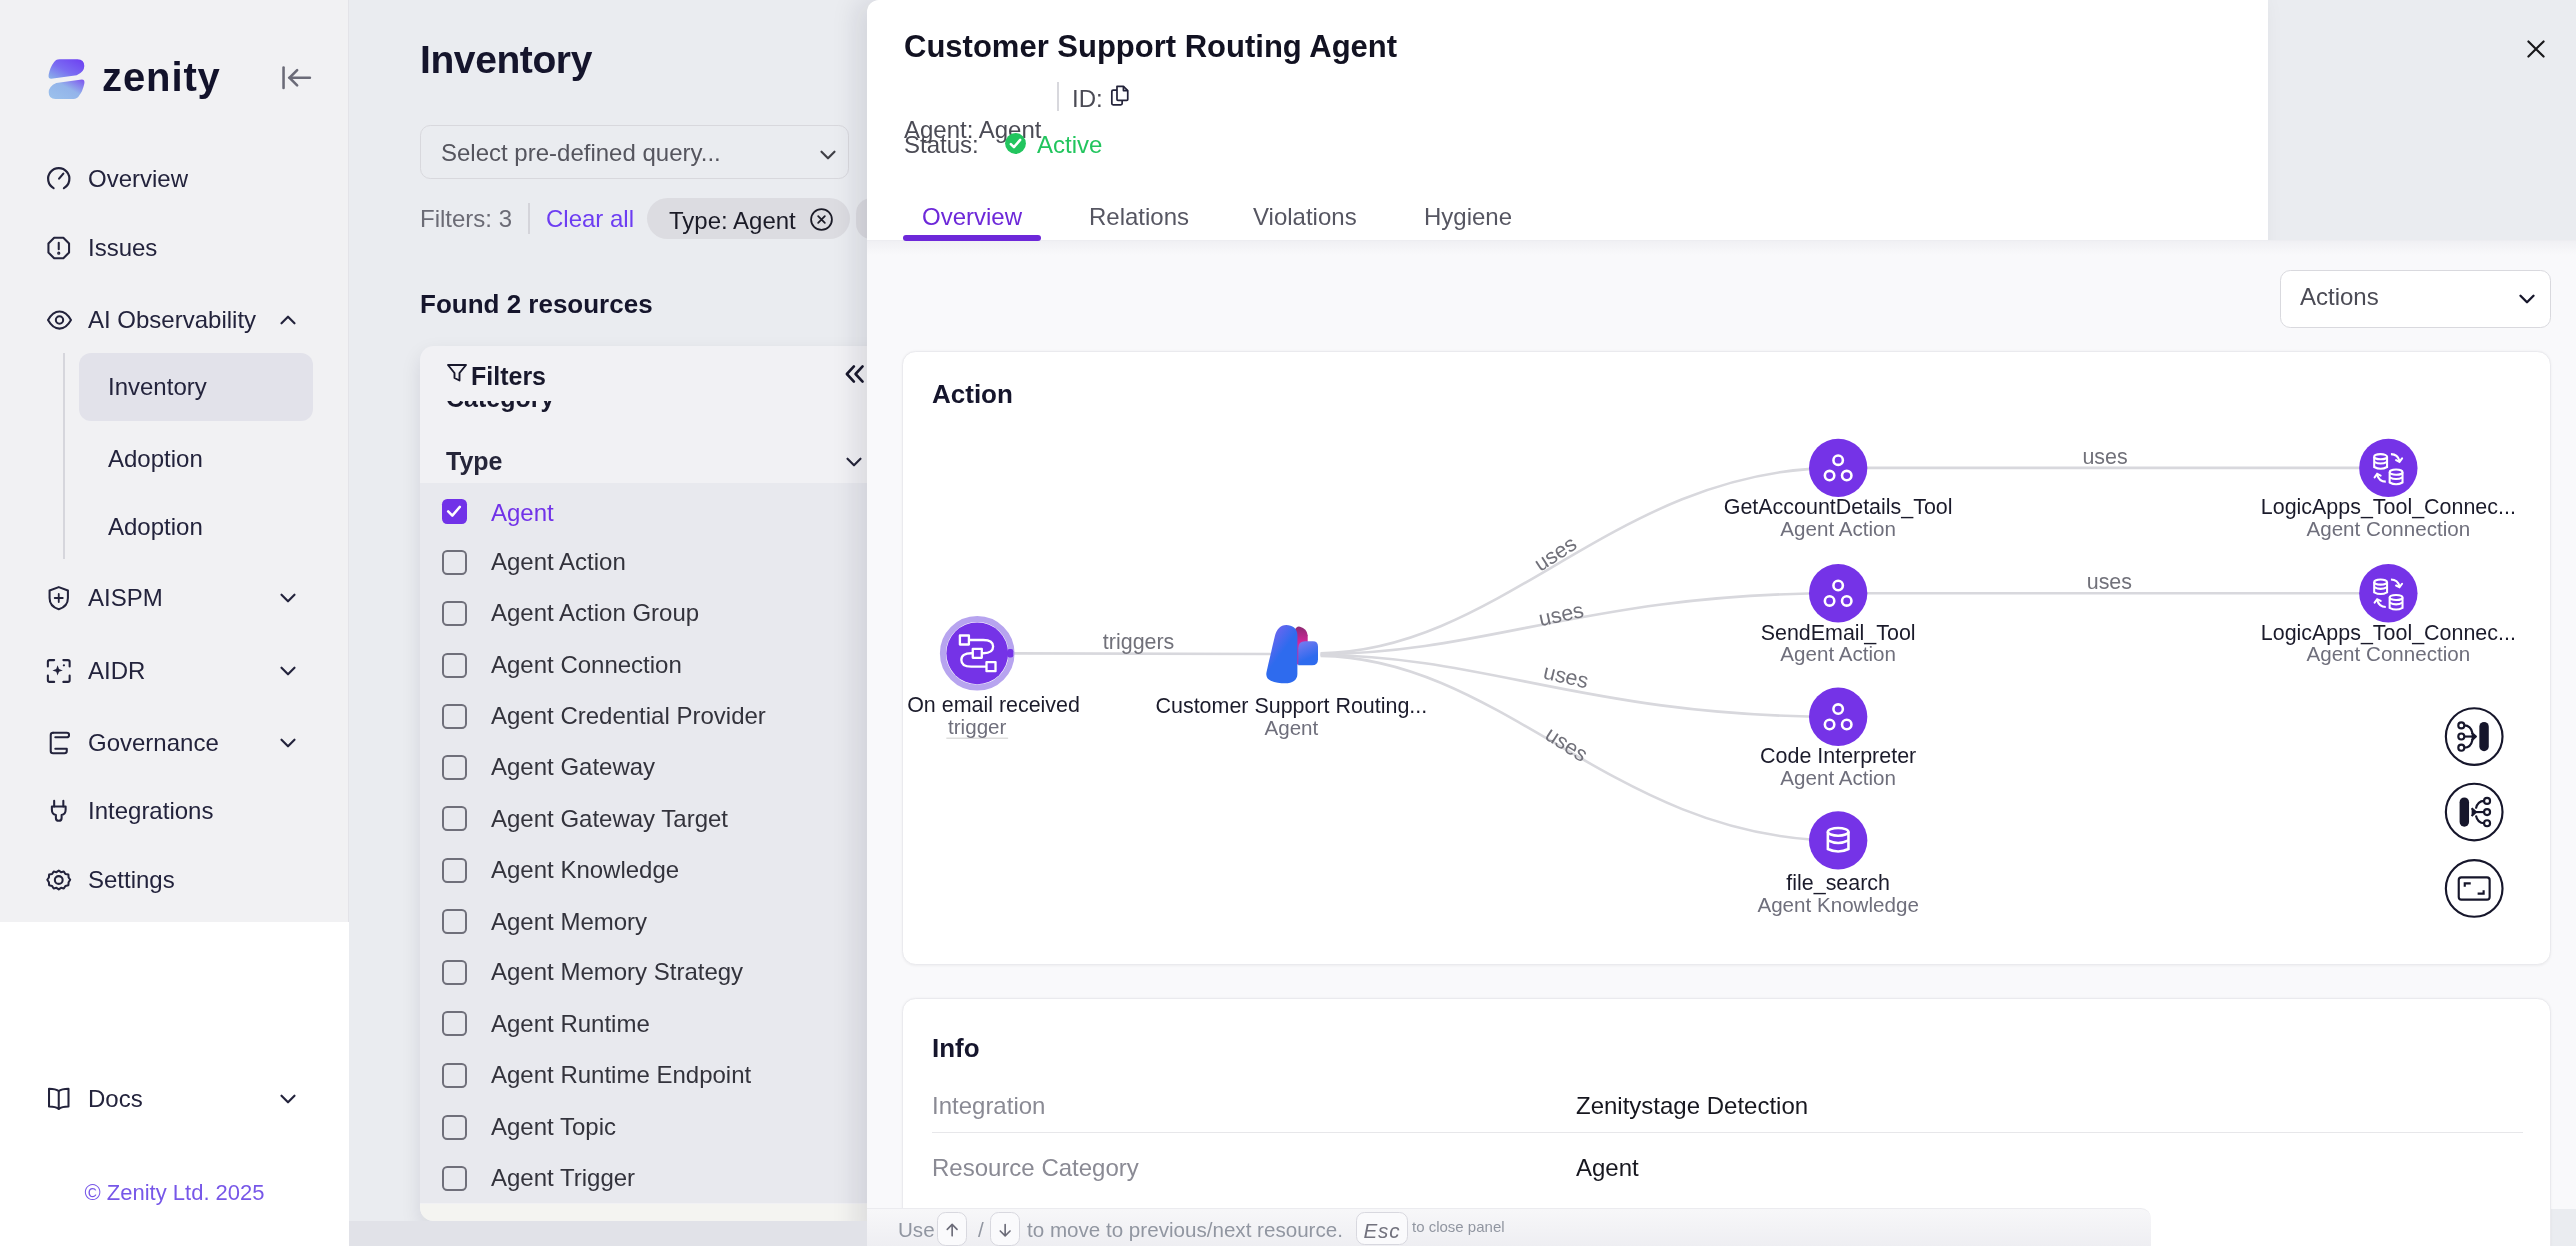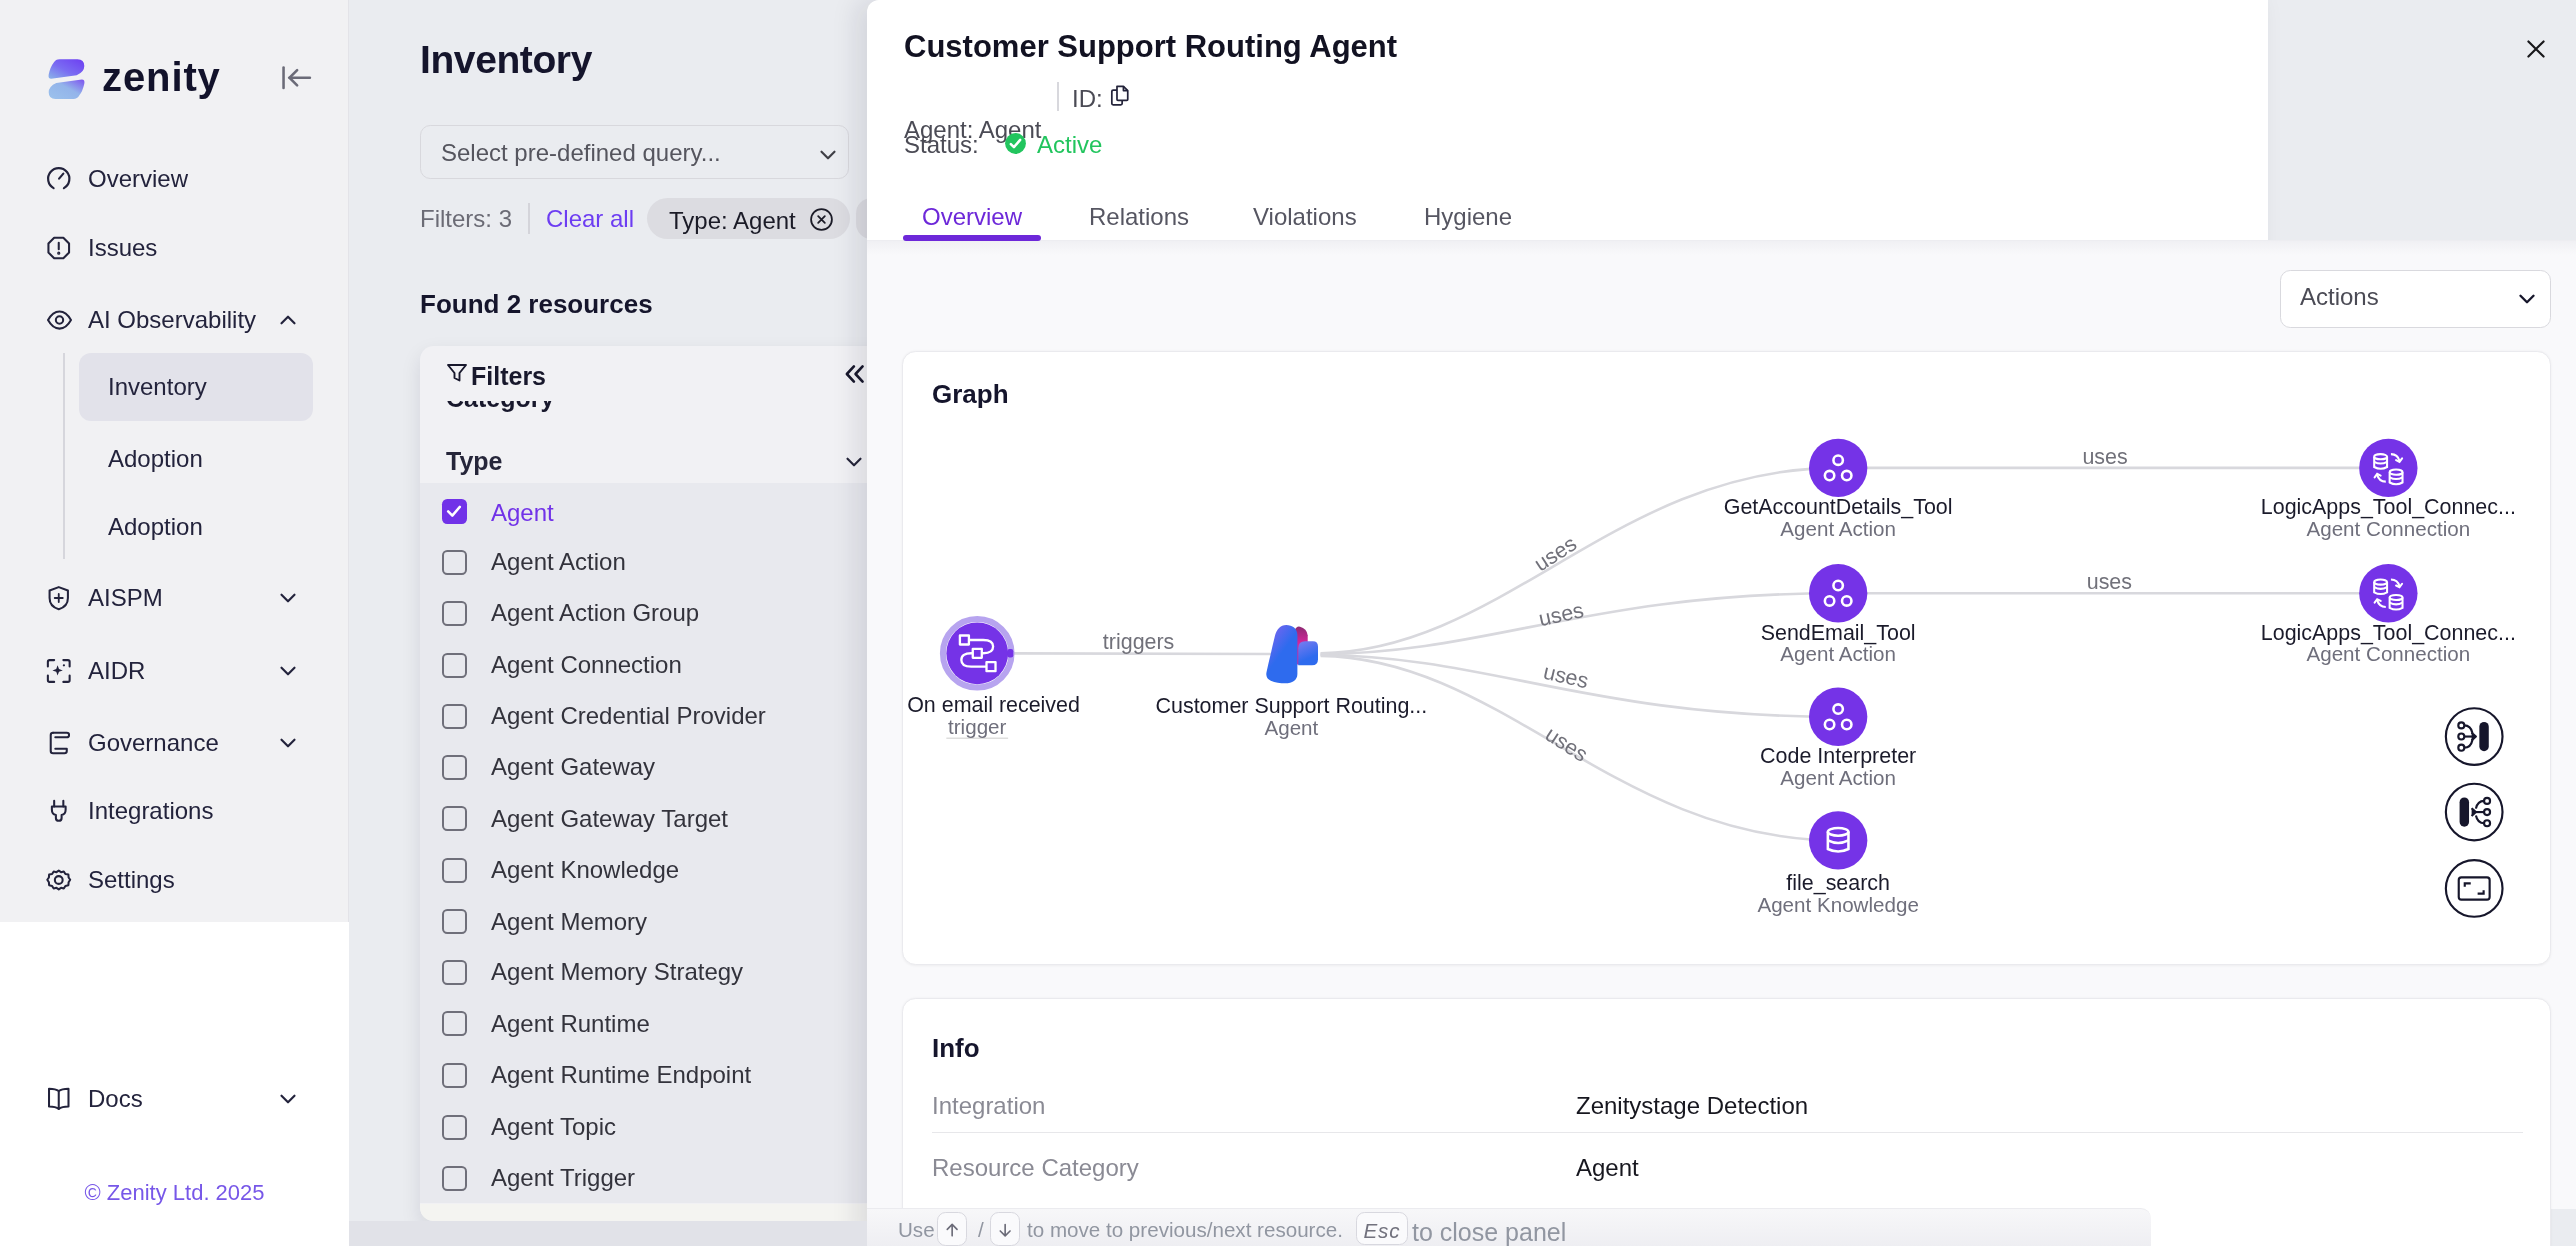--- a/index.html
+++ b/index.html
@@ -255,21 +255,21 @@
 
   <div class="abs" style="left:0;top:241px;width:1709px;height:968px;background:linear-gradient(180deg,#f0f0f4 0,#f9f9fb 13.7px);"></div>
 
   <div class="abs" style="left:1413px;top:270px;width:271px;height:58px;background:#fff;border:1.7px solid #d9d9de;border-radius:10.3px;"></div>
   <div class="abs" style="left:1433px;top:283px;font-size:24px;color:#4b4b55;">Actions</div>
   <svg class="abs" style="left:1647px;top:286px" width="26" height="26" viewBox="0 0 24 24" fill="none" stroke="#16162b" stroke-width="2.2" stroke-linecap="round" stroke-linejoin="round">
       <path d="M6 9 L12 15 L18 9"></path>
     </svg>
 
   <div id="graphcard" class="abs" style="left:35px;top:351px;width:1649px;height:614px;background:#fff;border:0.9px solid #eaeaee;border-radius:13.7px;box-shadow:0 0.9px 2.6px rgba(0,0,0,0.05);">
-    <div class="abs" style="left:29px;top:27px;font-size:26px;font-weight:bold;color:#15152c;">Graph</div>
+    <div class="abs" style="left:29px;top:27px;font-size:26px;font-weight:bold;color:#15152c;">Action</div>
     <svg class="abs" style="left:0;top:0" width="1648" height="612" viewBox="0 0 1919 713">
       <defs>
         <linearGradient id="agA" x1="0" y1="0" x2="0.4" y2="0.55">
           <stop offset="0" stop-color="#8a63f0"></stop>
             <stop offset="1" stop-color="#2e6bee"></stop>
         </linearGradient>
         <linearGradient id="agB" x1="0" y1="0" x2="0" y2="1">
           <stop offset="0" stop-color="#8d2a72"></stop>
             <stop offset="0.45" stop-color="#d6259c"></stop>
             <stop offset="1" stop-color="#d6259c"></stop>
@@ -447,17 +447,17 @@
       <path d="M10 17 L10 3 M4 9 L10 3 L16 9"></path>
     </svg>
   <div class="abs" style="left:111px;top:1218px;font-size:20.6px;color:#9196a1;">/</div>
   <div class="abs" style="left:123px;top:1212px;width:30px;height:34px;border:1.7px solid #d8d8df;border-radius:8.6px;background:#fafafc;"></div>
   <svg class="abs" style="left:130px;top:1222px" width="16.3" height="16.3" viewBox="0 0 20 20" fill="none" stroke="#6b6b78" stroke-width="2" stroke-linecap="round" stroke-linejoin="round">
       <path d="M10 3 L10 17 M4 11 L10 17 L16 11"></path>
     </svg>
   <div class="abs" style="left:160px;top:1218px;font-size:20.6px;color:#9196a1;">to move to previous/next resource.</div>
   <div class="abs" style="left:489px;top:1212px;width:52px;height:33px;border:1.7px solid #d8d8df;border-radius:8.6px;background:#fafafc;"></div>
   <div class="abs" style="left:489px;top:1219px;width:52px;text-align:center;font-size:20.6px;color:#72727e;letter-spacing:0.9px;font-style:italic;">Esc</div>
-  <div class="abs" style="left:545px;top:1218px;font-size:25px;color:#9196a1;">to close panel</div>
+  <div class="abs" style="left:545px;top:1218px;font-size:15px;color:#9196a1;">to close panel</div>
 </div>
 
 <div class="abs" style="left:349px;top:1221px;width:518px;height:26px;background:#e1e2e8;"></div>
 
 
 </body></html>

